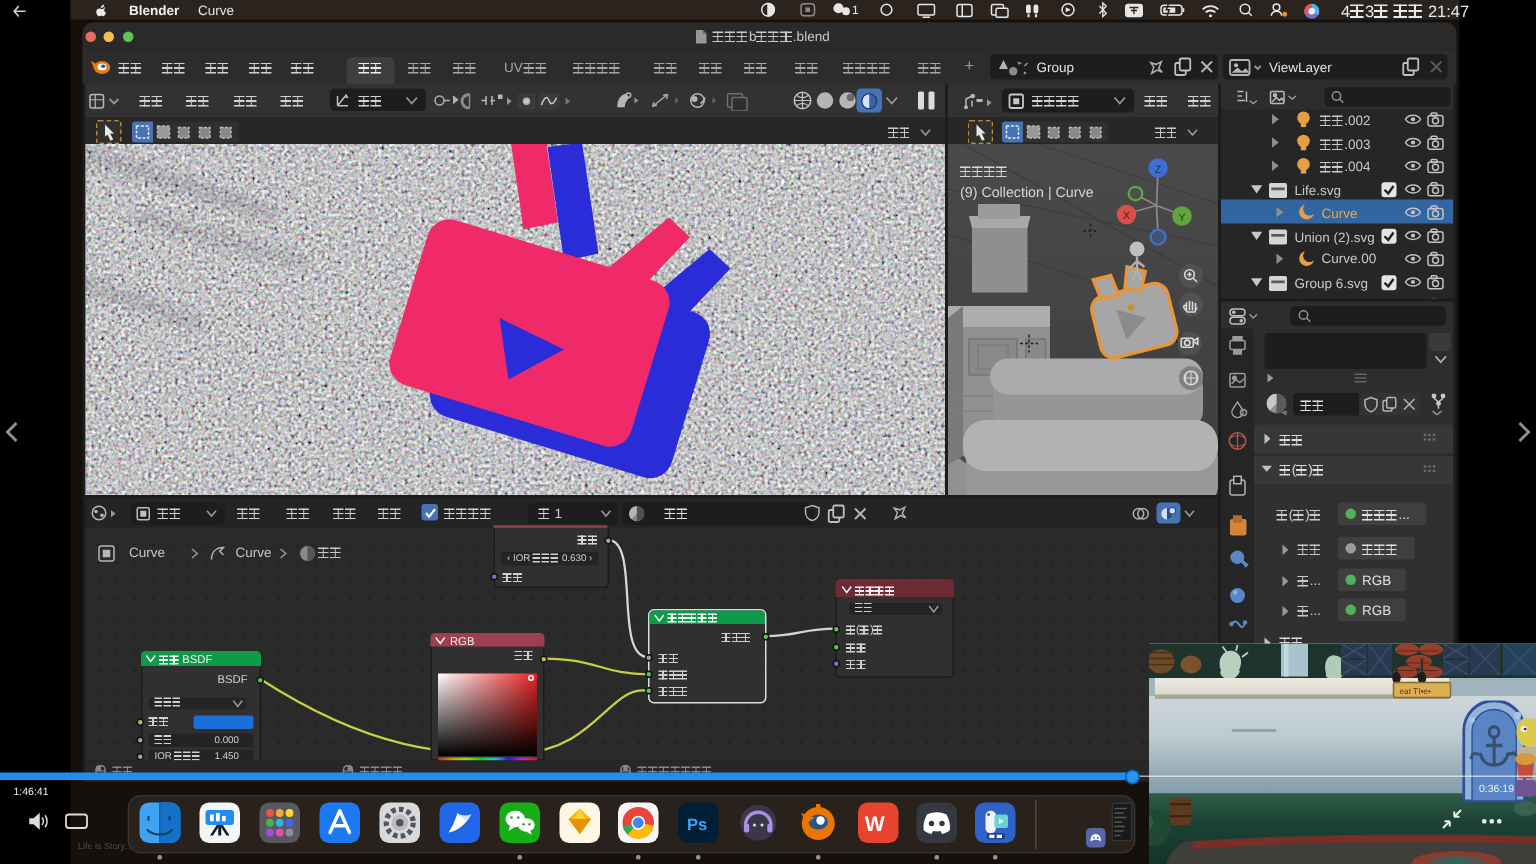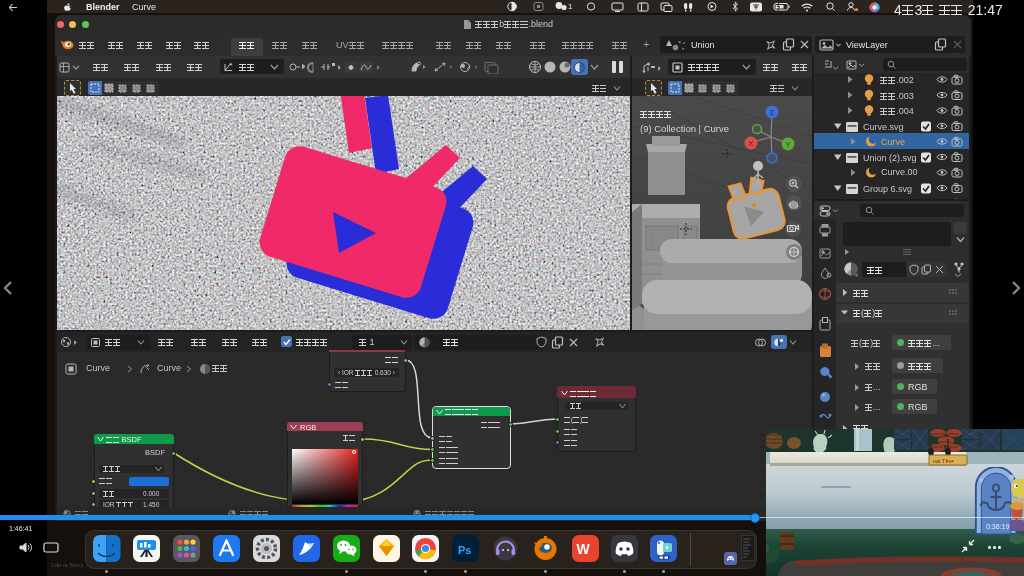--- a/index.html
+++ b/index.html
@@ -63,21 +63,21 @@
         <path d="M344.5 9.5c.3-2 1.6-3 3.5-3s3.2 1 3.5 3"></path>
       <circle cx="353.5" cy="8.5" r="1.6" fill="#e8903a" stroke="none"></circle>
     </g>
   </svg>
   <svg class="a" style="left:369px;top:1.5px" width="11" height="11" viewBox="0 0 11 11">
       <circle cx="5.5" cy="5.5" r="5" fill="#7a6cc8"></circle>
       <path d="M5.5.5a5 5 0 0 1 4.3 7.5L5.5 5.5z" fill="#4db6e2"></path>
       <path d="M5.5.5a5 5 0 0 0-4.3 7.5L5.5 5.5z" fill="#e2574d"></path>
       <circle cx="5.5" cy="5.5" r="2.2" fill="#f0f0f0"></circle>
     </svg>
-  <span class="a t" style="left:394px;top:2px;font-size:14px">4<i class="c"></i>3<i class="c"></i> <i class="c"></i><i class="c"></i> 21:47</span>
+  <span class="a t" style="left:394px;top:2px;font-size:11px">4<i class="c"></i>3<i class="c"></i> <i class="c"></i><i class="c"></i> 21:47</span>
   <span class="a t" style="left:68px;top:2px;font-size:8px">1</span>
 </div>
 
 <div class="a" style="left:55px;top:15px;width:916px;height:506px;background:#1c1c1c;border-radius:7px 7px 0 0"></div>
 
 <div class="a" style="left:55px;top:15px;width:916px;height:18px;background:#2a2a2a;border-radius:7px 7px 0 0"></div>
 <div class="a" style="left:57px;top:21px;width:7px;height:7px;border-radius:50%;background:#ec6a5e"></div>
 <div class="a" style="left:69px;top:21px;width:7px;height:7px;border-radius:50%;background:#f4bf4f"></div>
 <div class="a" style="left:82px;top:21px;width:7px;height:7px;border-radius:50%;background:#61c454"></div>
 <svg class="a" style="left:463px;top:19px" width="9" height="11" viewBox="0 0 9 11">
@@ -113,21 +113,21 @@
   <span class="a t" style="left:557px;top:7px;color:#a5a5a5"><i class="c"></i><i class="c"></i></span>
   <span class="a t" style="left:588px;top:5px;color:#9a9a9a;font-size:11px">+</span>
   <div class="a" style="left:605px;top:3px;width:152px;height:17px;background:#1d1d1d;border-radius:3px"></div>
   <svg class="a" style="left:610px;top:6px" width="22" height="12" viewBox="0 0 22 12">
       <path d="M4 1l3 6H1z" fill="#b5b5b5"></path>
       <circle cx="10.5" cy="8.5" r="2.8" fill="#8a8a8a"></circle>
       <path d="M13 2l1.2 2.2L16.5 3z" fill="#909090"></path>
       <path d="M18 5l2-2" stroke="#999" stroke-width="1"></path>
       <path d="M17.5 8.5l2 1.2-2 1.2z" fill="#999"></path>
     </svg>
-  <span class="a t" style="left:636px;top:7px;color:#e0e0e0">Union</span>
+  <span class="a t" style="left:636px;top:7px;color:#e0e0e0">Group</span>
   <svg class="a" style="left:710px;top:6px" width="12" height="12" viewBox="0 0 12 12">
       <path d="M6 1l1.5 4.5L11 6 7.5 7 6 11 4.5 7 1 6l3.5-1.5z" fill="none" stroke="#b0b0b0" stroke-width="1" transform="rotate(40 6 6)"></path>
     </svg>
   <svg class="a" style="left:727px;top:5px" width="13" height="13" viewBox="0 0 13 13">
       <rect x="1.5" y="4" width="7" height="8" rx="1" fill="none" stroke="#c0c0c0" stroke-width="1.2"></rect>
       <rect x="4.5" y="1" width="7" height="8" rx="1" fill="#1d1d1d" stroke="#c0c0c0" stroke-width="1.2"></rect>
     </svg>
   <svg class="a" style="left:744px;top:6px" width="11" height="11" viewBox="0 0 11 11">
       <path d="M2 2l7 7M9 2l-7 7" stroke="#b5b5b5" stroke-width="1.3"></path>
     </svg>
@@ -505,21 +505,21 @@
           <use href="#ec0" y="62"></use>
           <use href="#ec0" y="77.5"></use>
           <use href="#ec0" y="93"></use>
           <use href="#ec0" y="108.5"></use>
           <use href="#ec0" y="124"></use>
     </g>
   </svg>
   <span class="a t" style="left:66px;top:19px"><i class="c"></i><i class="c"></i>.002</span>
   <span class="a t" style="left:66px;top:35px"><i class="c"></i><i class="c"></i>.003</span>
   <span class="a t" style="left:66px;top:50px"><i class="c"></i><i class="c"></i>.004</span>
-  <span class="a t" style="left:49px;top:66px">Curve.svg</span>
+  <span class="a t" style="left:49px;top:66px">Life.svg</span>
   <span class="a t" style="left:67px;top:81px;color:#f0a438">Curve</span>
   <span class="a t" style="left:49px;top:97px">Union (2).svg</span>
   <span class="a t" style="left:67px;top:111px">Curve.00</span>
   <span class="a t" style="left:49px;top:128px">Group 6.svg</span>
   </div>
 </div>
 
 <div class="a" id="props" style="left:814px;top:201px;width:155px;height:304px;background:#2d2d2d;overflow:hidden;font-size:9px;color:#c8c8c8">
   <svg class="a" style="left:5px;top:4px" width="26" height="12" viewBox="0 0 26 12">
       <rect x="1" y="1" width="10" height="4.5" rx="2.2" fill="none" stroke="#c0c0c0"></rect>

